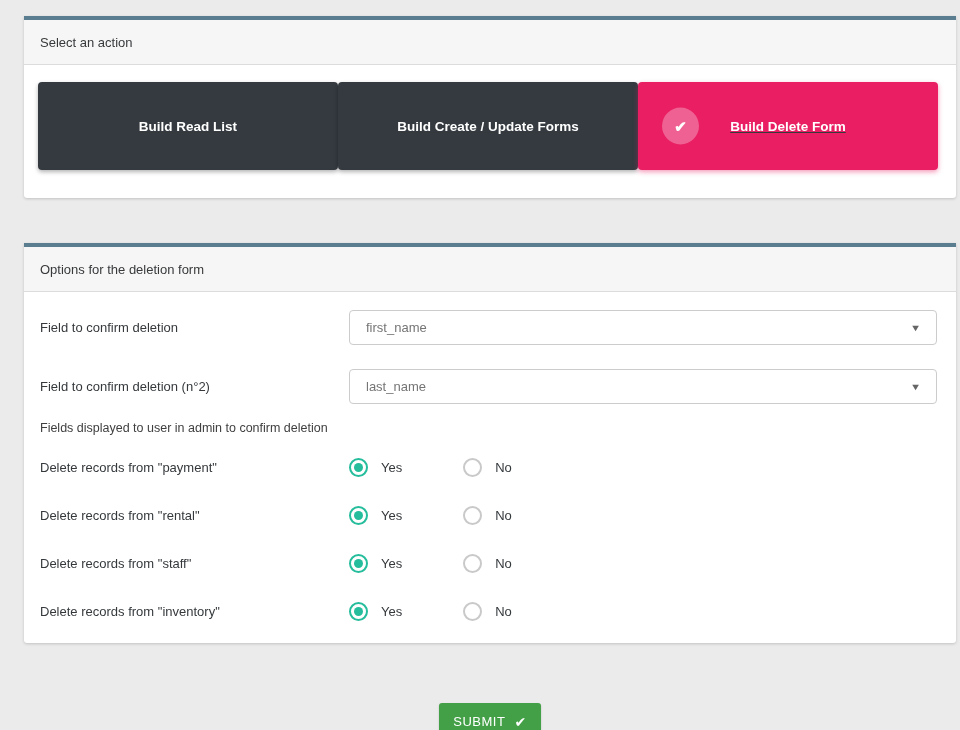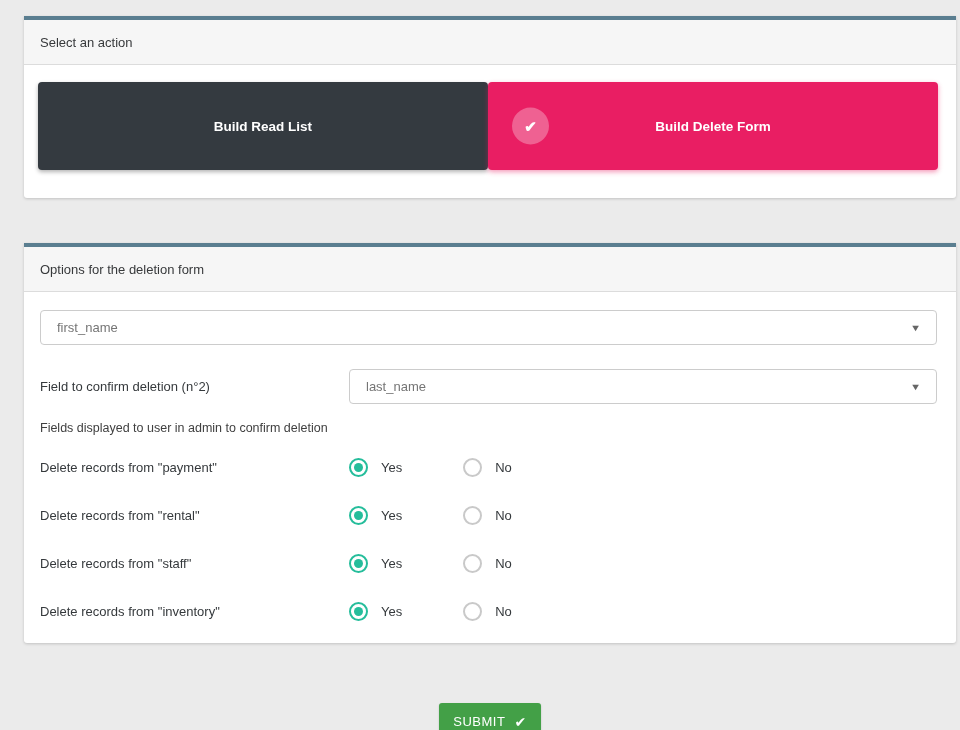--- a/index.html
+++ b/index.html
@@ -27,20 +27,21 @@
     border-bottom: 1px solid #dcdcdc;
     padding: 15px 16px 14px 16px;
     font-size: 13px;
     color: #37393b;
   }
 
   
   .actions-body {
     display: flex;
     padding: 17px 18px 28px 14px;
+    text-decoration: underline;
   }
   .action-btn {
     position: relative;
     flex: 1;
     height: 88px;
     display: flex;
     align-items: center;
     justify-content: center;
     background: #343a40;
     color: #ffffff;
@@ -155,34 +156,38 @@
 <div class="content">
 
   <section class="panel panel-1">
     <div class="panel-header">Select an action</div>
     <div class="actions-body">
 
       <button class="action-btn">
         <span>Build Read List</span>
       </button>
 
+      <button class="action-btn">
+        <span>Build Create / Update Forms</span>
+      </button>
 
       <button class="action-btn selected">
         <span class="check-circle">✔</span>
         <span>Build Delete Form</span>
       </button>
 
     </div>
   </section>
 
   <section class="panel panel-2">
     <div class="panel-header">Options for the deletion form</div>
     <div class="options-body">
 
       <div class="form-row select-row">
+        <div class="row-label">Field to confirm deletion</div>
         <div class="row-control">
           <div class="select">
             <span class="select-value">first_name</span>
             <span class="select-arrow">▼</span>
           </div>
         </div>
       </div>
 
       <div class="form-row select-row">
         <div class="row-label">Field to confirm deletion (n°2)</div>

